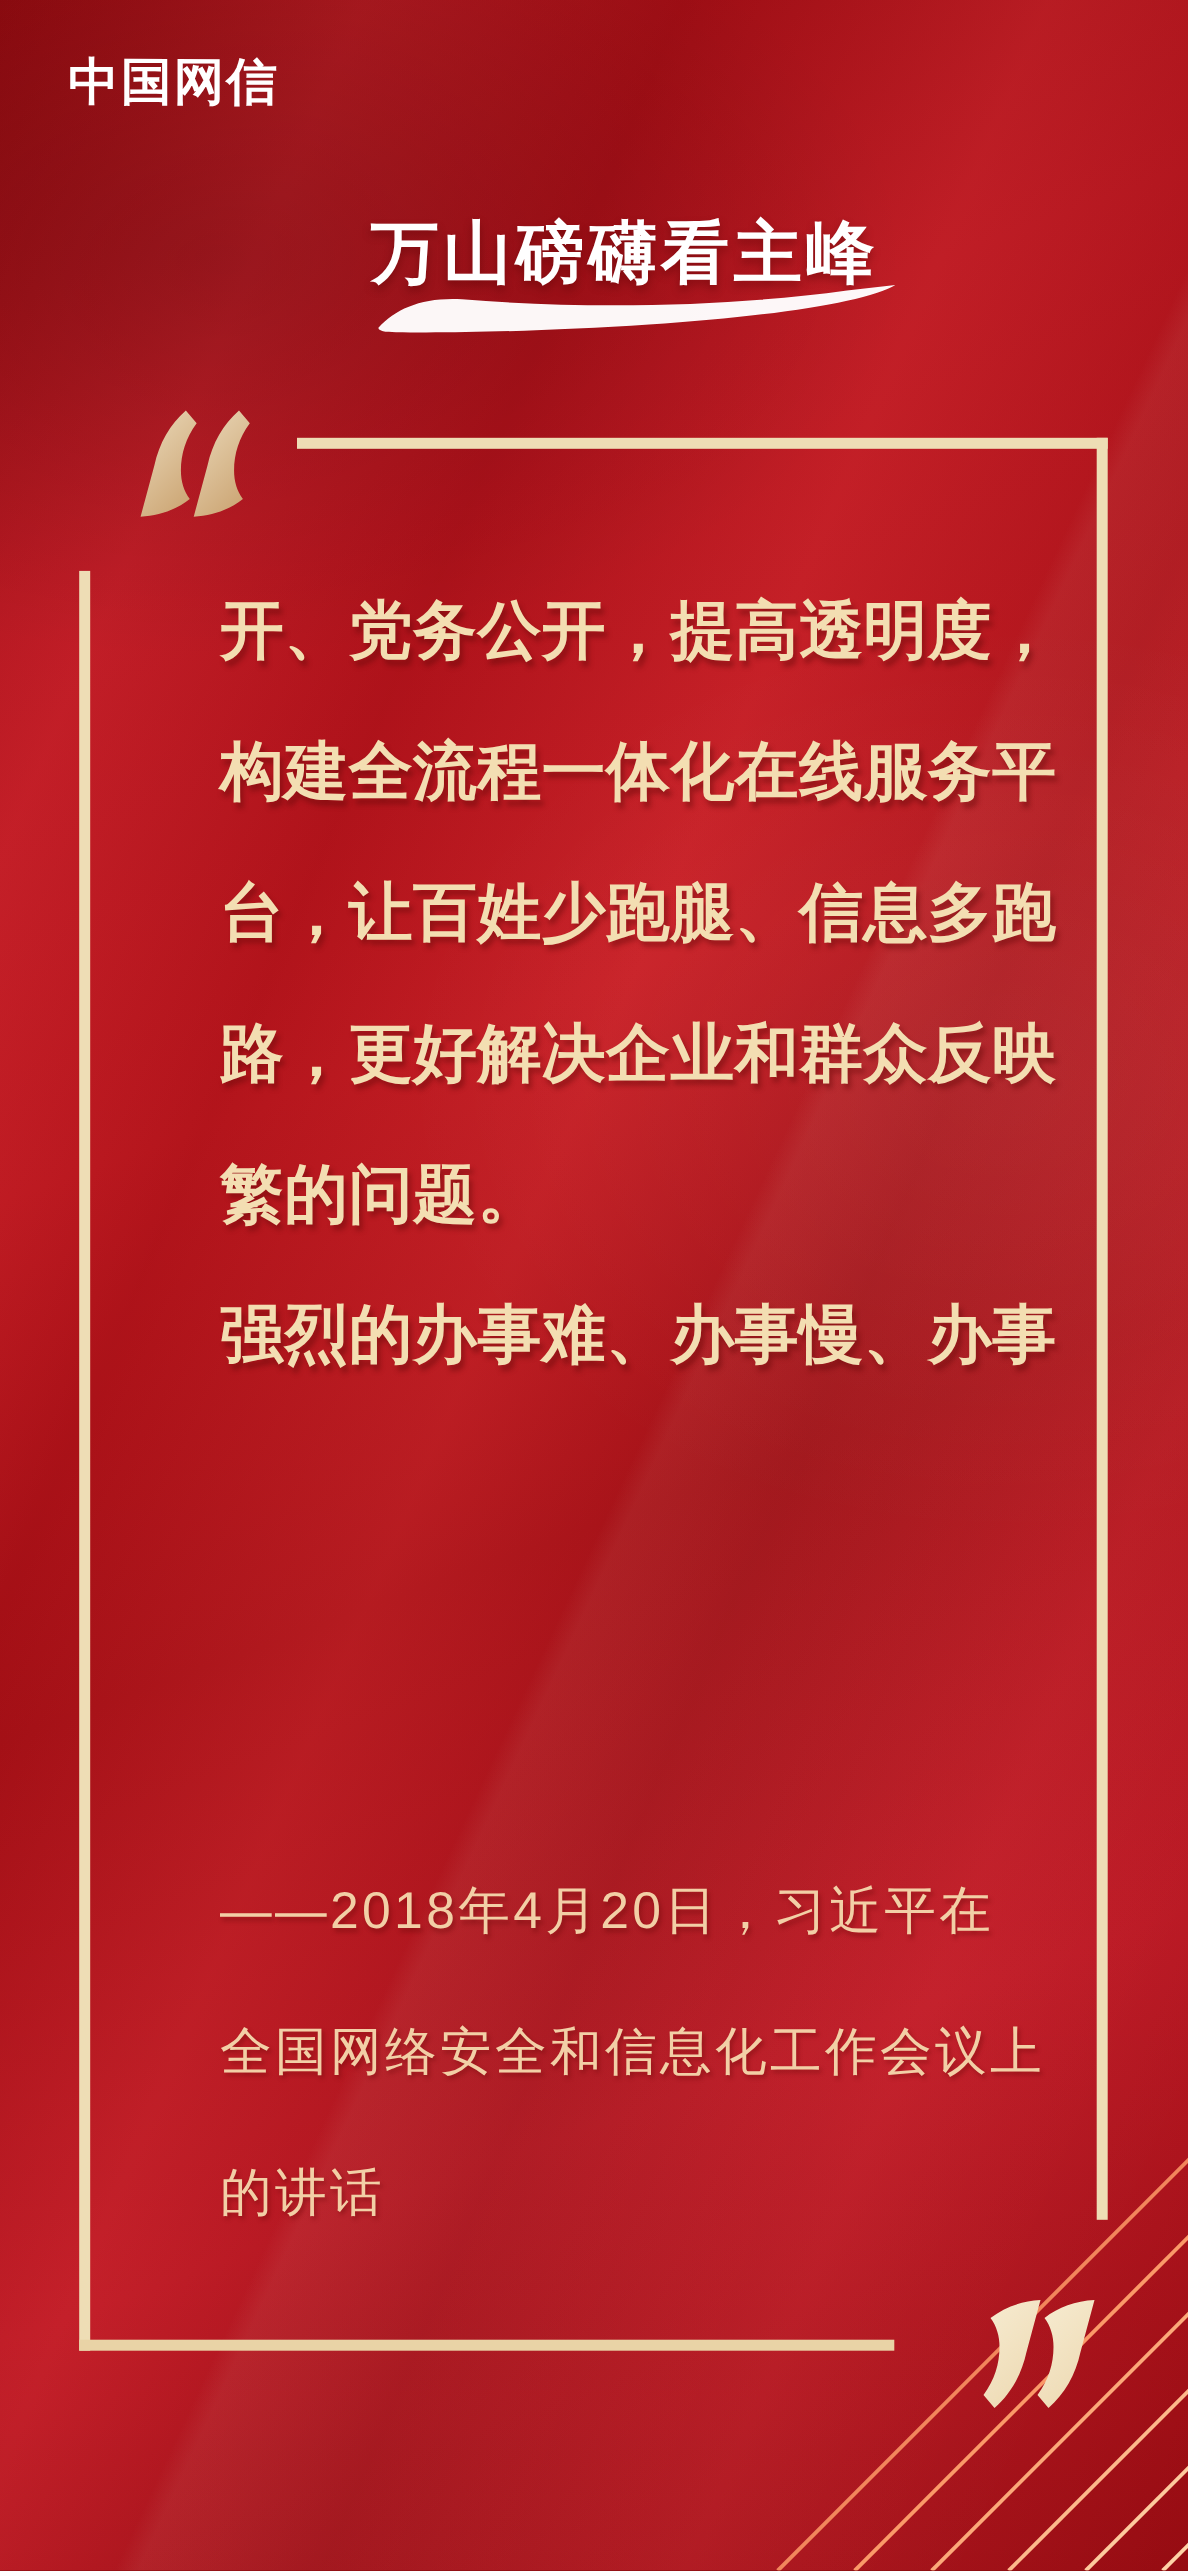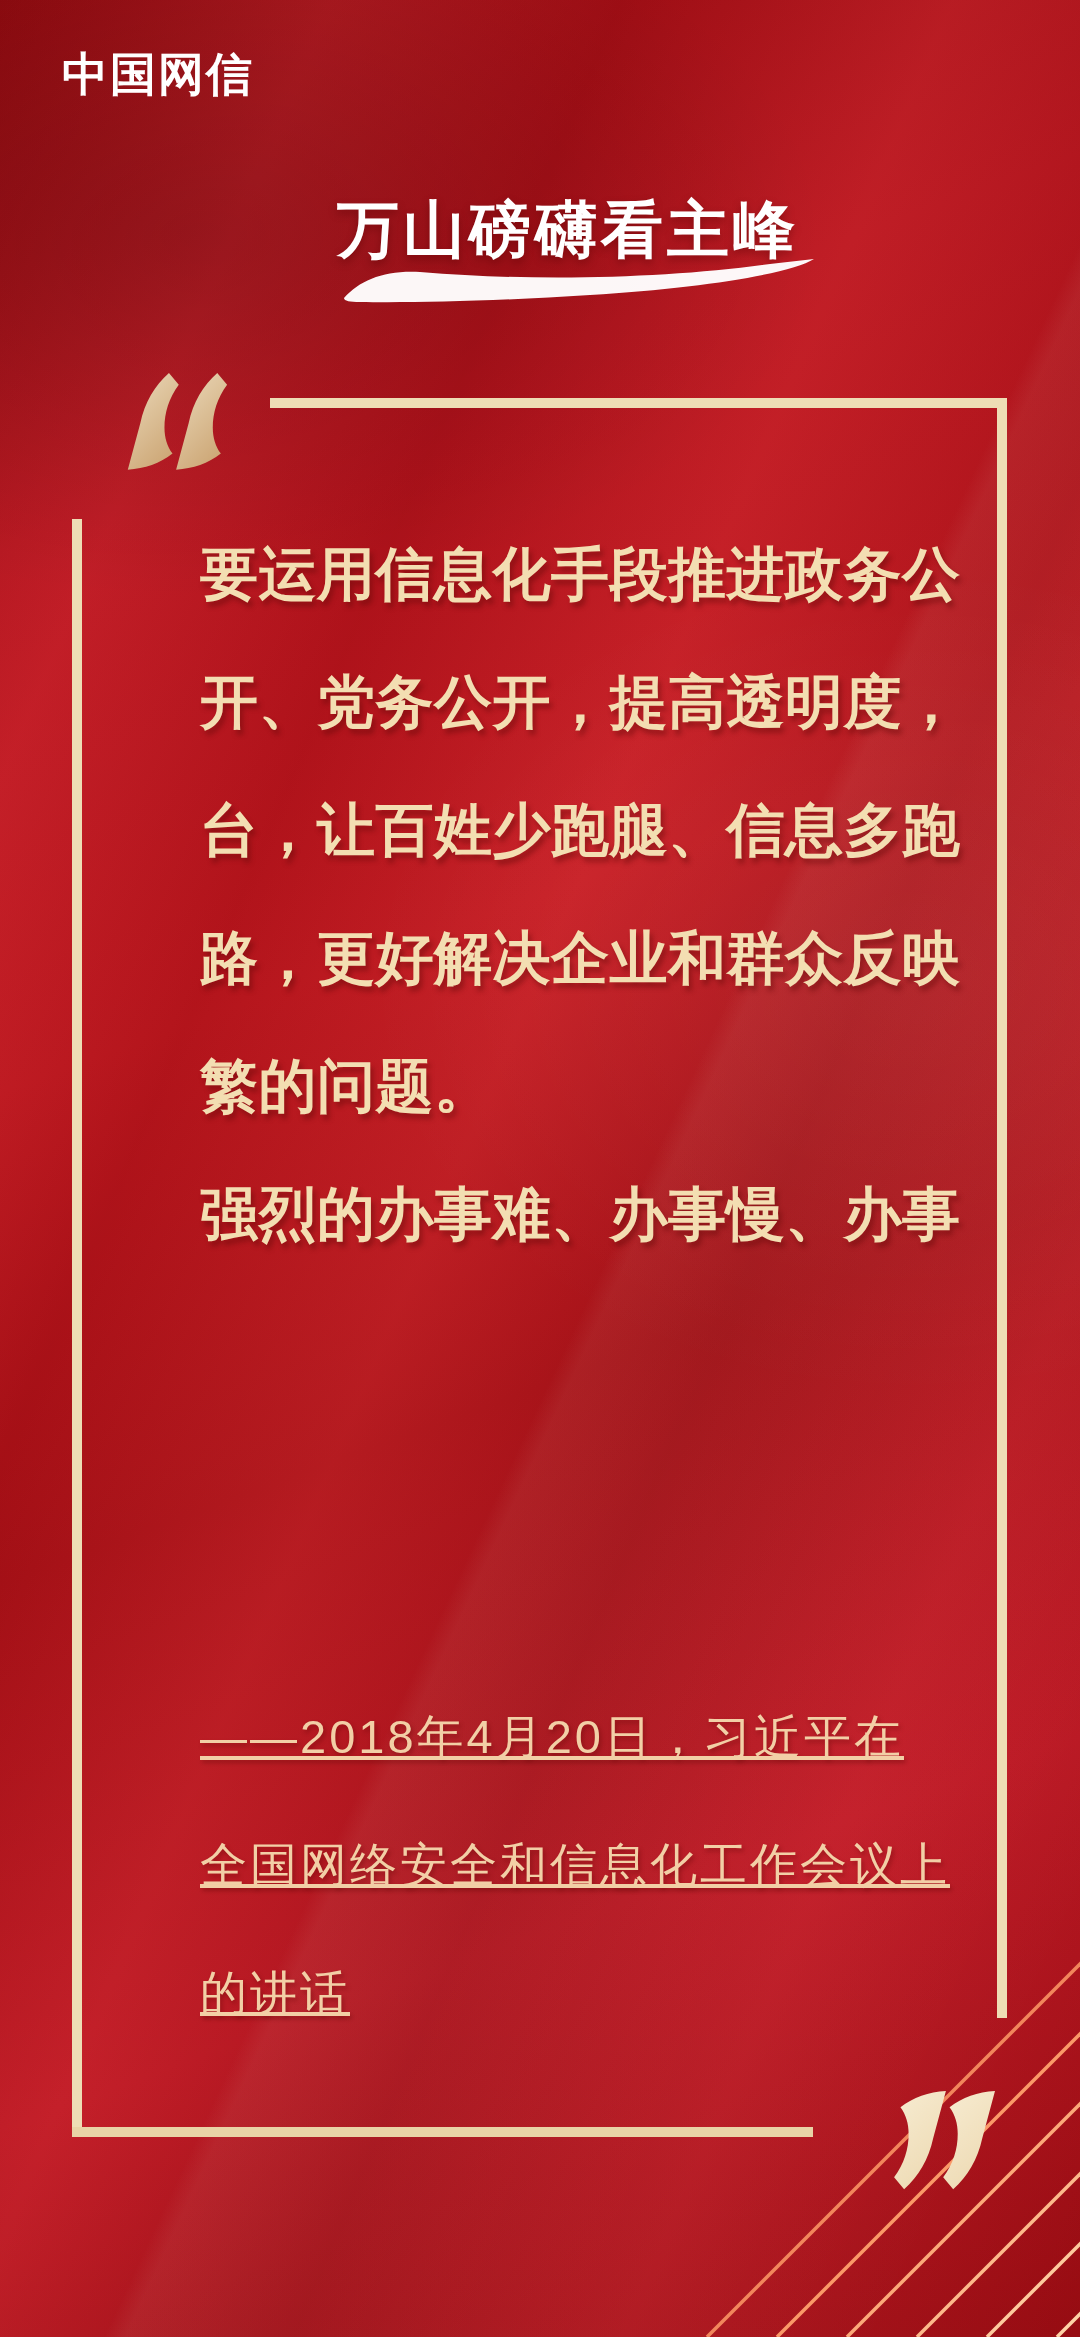--- a/index.html
+++ b/index.html
@@ -79,21 +79,20 @@
   .quote-line.last { text-align-last: left; }
 
   .attr-block {
     position: absolute; left: 200px; top: 1673px; width: 780px;
   }
   .attr-line {
     height: 128px; line-height: 128px;
     font-size: 47px; font-weight: 400; color: #f2cfa6;
     letter-spacing: 3px; white-space: nowrap;
     text-shadow: 2px 3px 4px rgba(100,8,8,.4);
-    text-decoration: underline;
   }
 
   .corner-lines {
     position: absolute; left: 520px; top: 1777px;
     width: 560px; height: 560px;
   }
 </style>
 </head>
 <body>
 
@@ -158,22 +157,22 @@
         <stop offset="1" stop-color="#e8d0a2"></stop>
       </linearGradient>
     </defs>
     <g fill="url(#closeGrad)">
       <path d="M8,18 C22,7 39,1 58,0 L44,52 C39,75 28,94 12,108 L1,95 C12,80 17,64 17,47 C17,36 14,26 8,18 Z"></path>
       <path transform="translate(54,0)" d="M8,18 C22,7 39,1 58,0 L44,52 C39,75 28,94 12,108 L1,95 C12,80 17,64 17,47 C17,36 14,26 8,18 Z"></path>
     </g>
   </svg>
 
   <div class="quote-block">
-    <div class="quote-line">要运用信息化手段推进政务公</div>
     <div class="quote-line">开、党务公开，提高透明度，</div>
+    <div class="quote-line">构建全流程一体化在线服务平</div>
     <div class="quote-line">台，让百姓少跑腿、信息多跑</div>
     <div class="quote-line">路，更好解决企业和群众反映</div>
     <div class="quote-line last">繁的问题。</div>
     <div class="quote-line">强烈的办事难、办事慢、办事</div>
   </div>
 
   <div class="attr-block">
     <div class="attr-line">——2018年4月20日，习近平在</div>
     <div class="attr-line">全国网络安全和信息化工作会议上</div>
     <div class="attr-line">的讲话</div>

